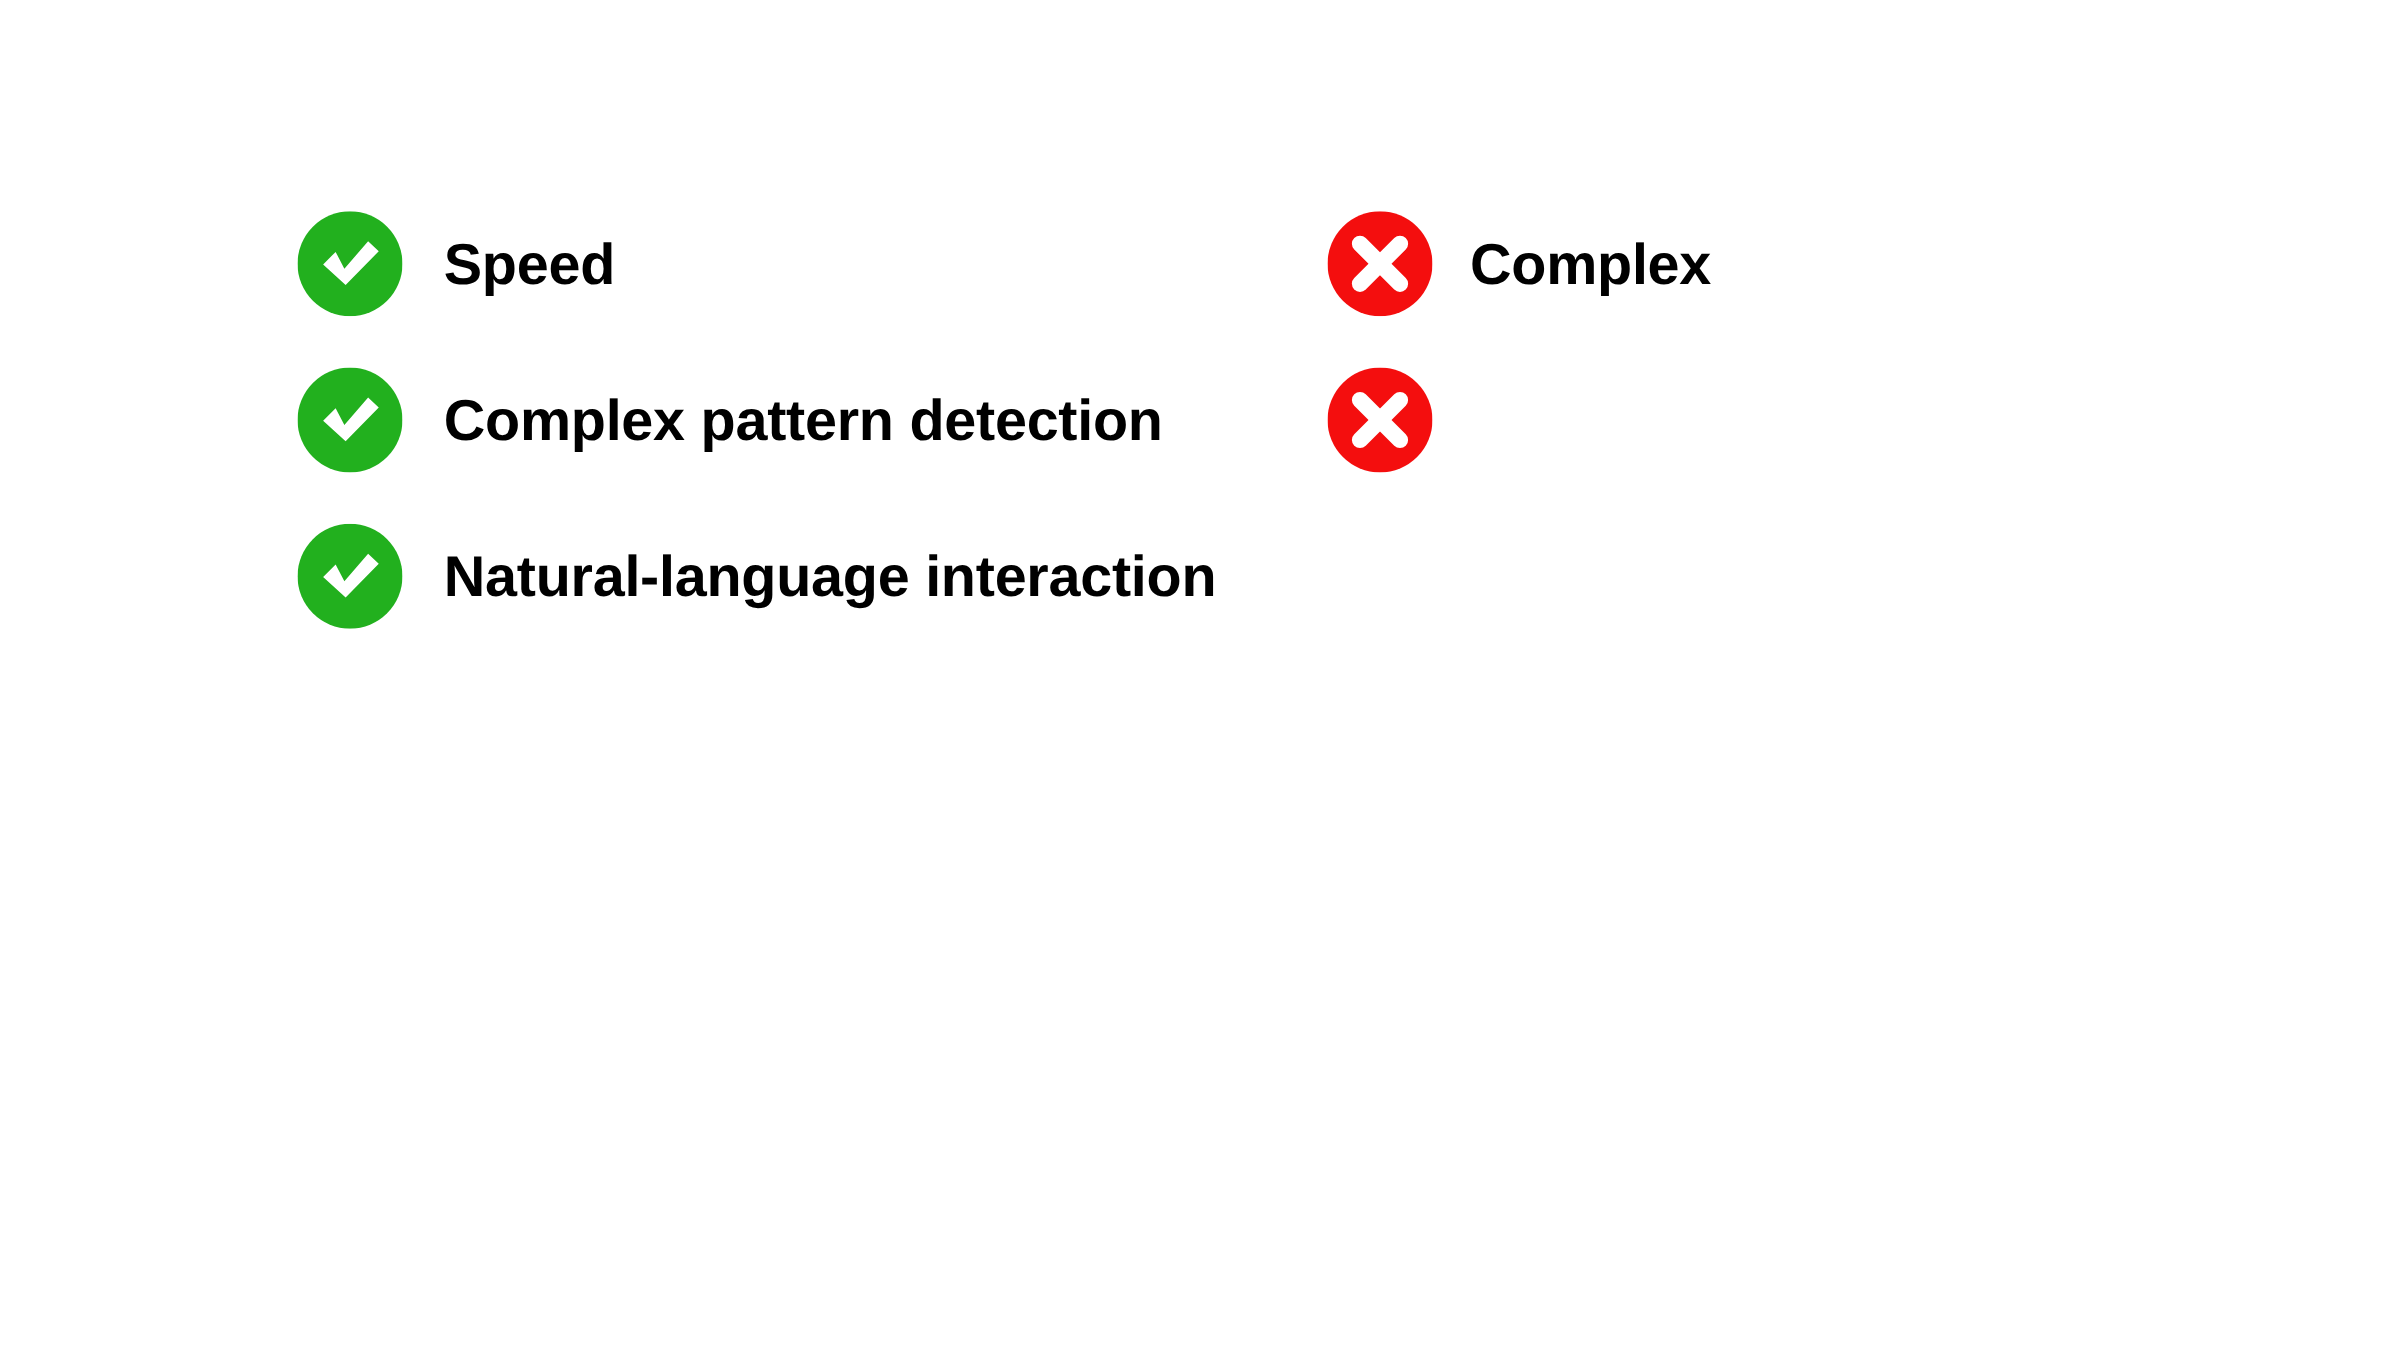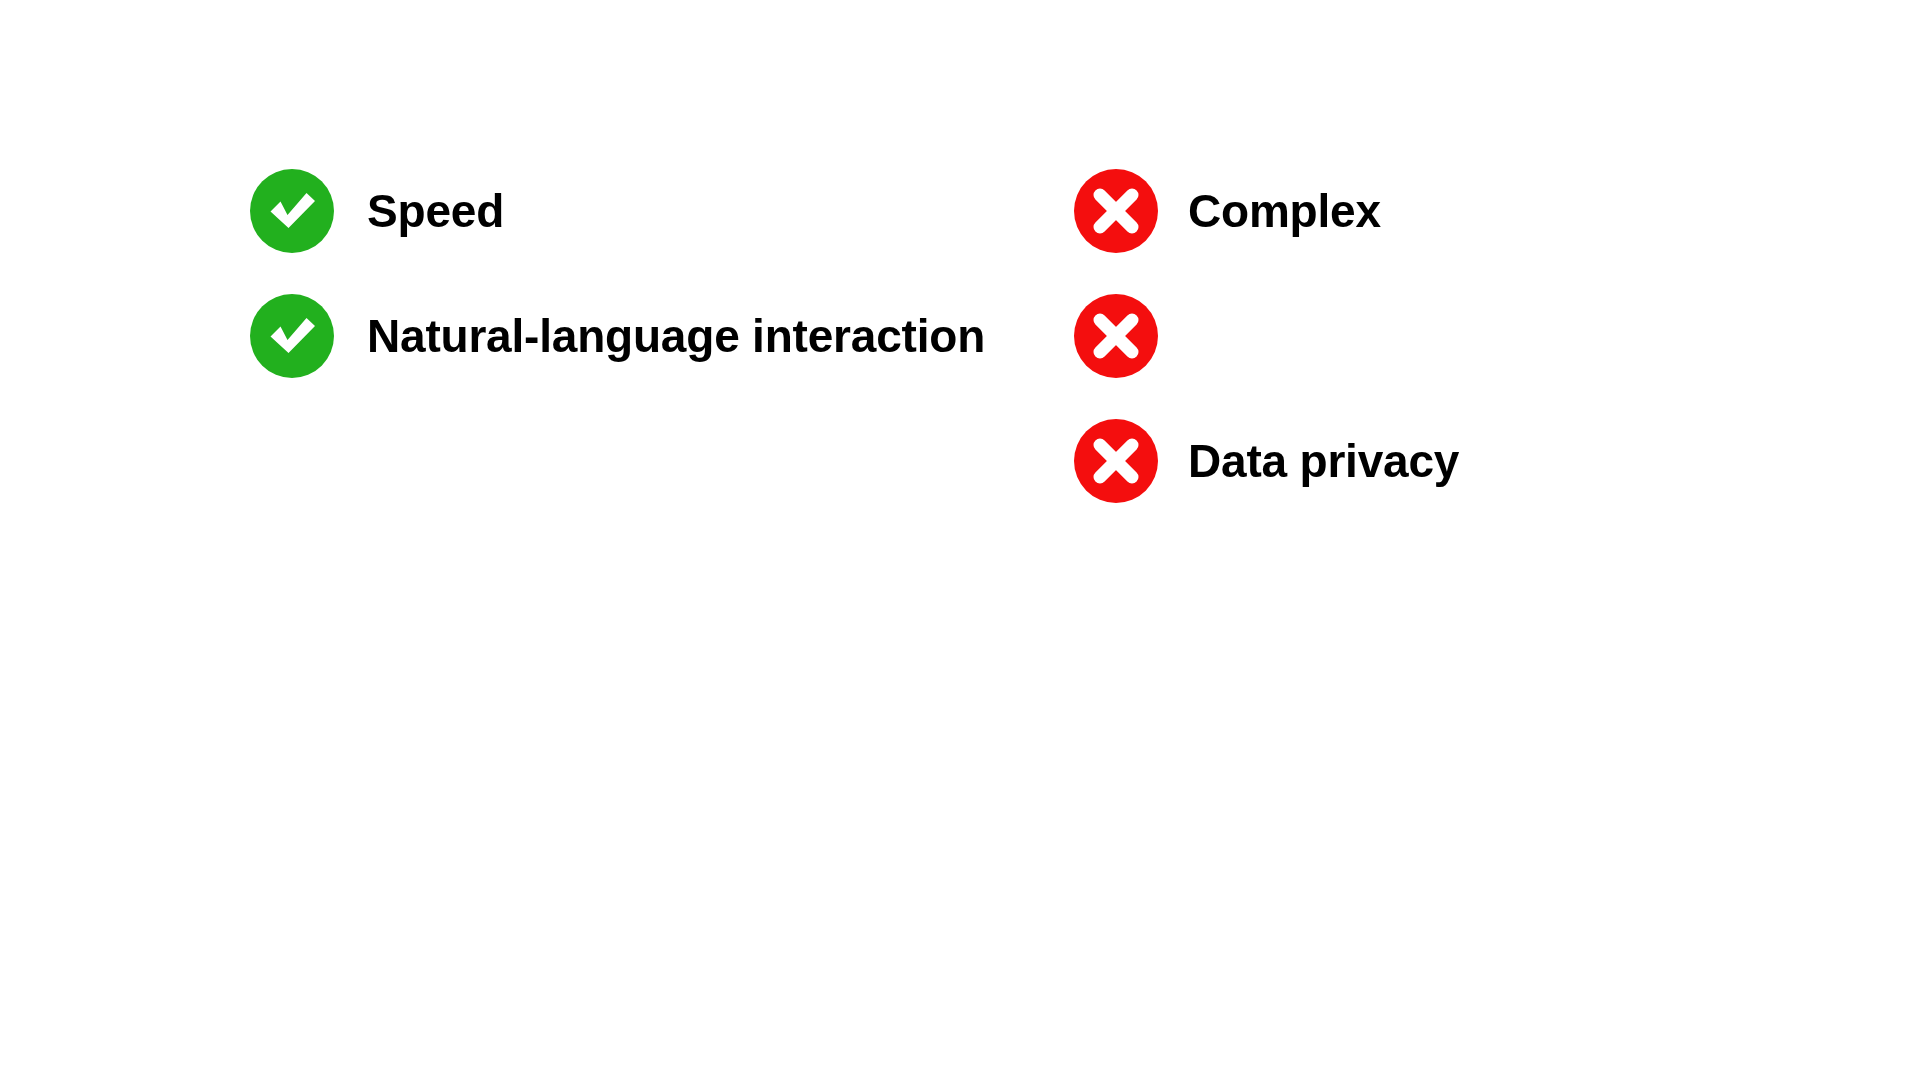--- a/index.html
+++ b/index.html
@@ -11,21 +11,21 @@
     width: 1920px;
     height: 1080px;
     background: #ffffff;
     font-family: "Liberation Sans", "DejaVu Sans", sans-serif;
     overflow: hidden;
     position: relative;
   }
 
   #board {
     position: absolute;
-    left: 12px;
+    left: 0;
     top: 0;
     width: 1676px;
     height: 1080px;
   }
 
   .column {
     position: absolute;
     top: 169px;
   }
   .column.pros  { left: 238px; }
@@ -72,20 +72,29 @@
     <div class="item-row">
       <span class="status-icon">
         <svg viewBox="0 0 84 84" xmlns="http://www.w3.org/2000/svg" aria-hidden="true">
           <circle cx="42" cy="42" r="42" fill="#22b01e"></circle>
           <path d="M20.5 42.5 L30.5 32.5 L37.5 46 L56.5 24 L65 32 L38.5 59 Z" fill="#ffffff"></path>
         </svg>
       </span>
       <span class="item-label">Speed</span>
     </div>
 
+    <div class="item-row">
+      <span class="status-icon">
+        <svg viewBox="0 0 84 84" xmlns="http://www.w3.org/2000/svg" aria-hidden="true">
+          <circle cx="42" cy="42" r="42" fill="#22b01e"></circle>
+          <path d="M20.5 42.5 L30.5 32.5 L37.5 46 L56.5 24 L65 32 L38.5 59 Z" fill="#ffffff"></path>
+        </svg>
+      </span>
+      <span class="item-label">Complex pattern detection</span>
+    </div>
 
     <div class="item-row">
       <span class="status-icon">
         <svg viewBox="0 0 84 84" xmlns="http://www.w3.org/2000/svg" aria-hidden="true">
           <circle cx="42" cy="42" r="42" fill="#22b01e"></circle>
           <path d="M20.5 42.5 L30.5 32.5 L37.5 46 L56.5 24 L65 32 L38.5 59 Z" fill="#ffffff"></path>
         </svg>
       </span>
       <span class="item-label">Natural-language interaction</span>
     </div>
@@ -112,28 +121,16 @@
         <svg viewBox="0 0 84 84" xmlns="http://www.w3.org/2000/svg" aria-hidden="true">
           <circle cx="42" cy="42" r="42" fill="#f40e0e"></circle>
           <g stroke="#ffffff" stroke-width="13" stroke-linecap="round">
             <line x1="26" y1="26" x2="58" y2="58"></line>
             <line x1="58" y1="26" x2="26" y2="58"></line>
           </g>
         </svg>
       </span>
     </div>
 
-    <div class="item-row">
-      <span class="status-icon">
-        <svg viewBox="0 0 84 84" xmlns="http://www.w3.org/2000/svg" aria-hidden="true">
-          <circle cx="42" cy="42" r="42" fill="#f40e0e"></circle>
-          <g stroke="#ffffff" stroke-width="13" stroke-linecap="round">
-            <line x1="26" y1="26" x2="58" y2="58"></line>
-            <line x1="58" y1="26" x2="26" y2="58"></line>
-          </g>
-        </svg>
-      </span>
-      <span class="item-label">Data privacy</span>
-    </div>
 
   </div>
 
 </div>
 
 </body></html>

